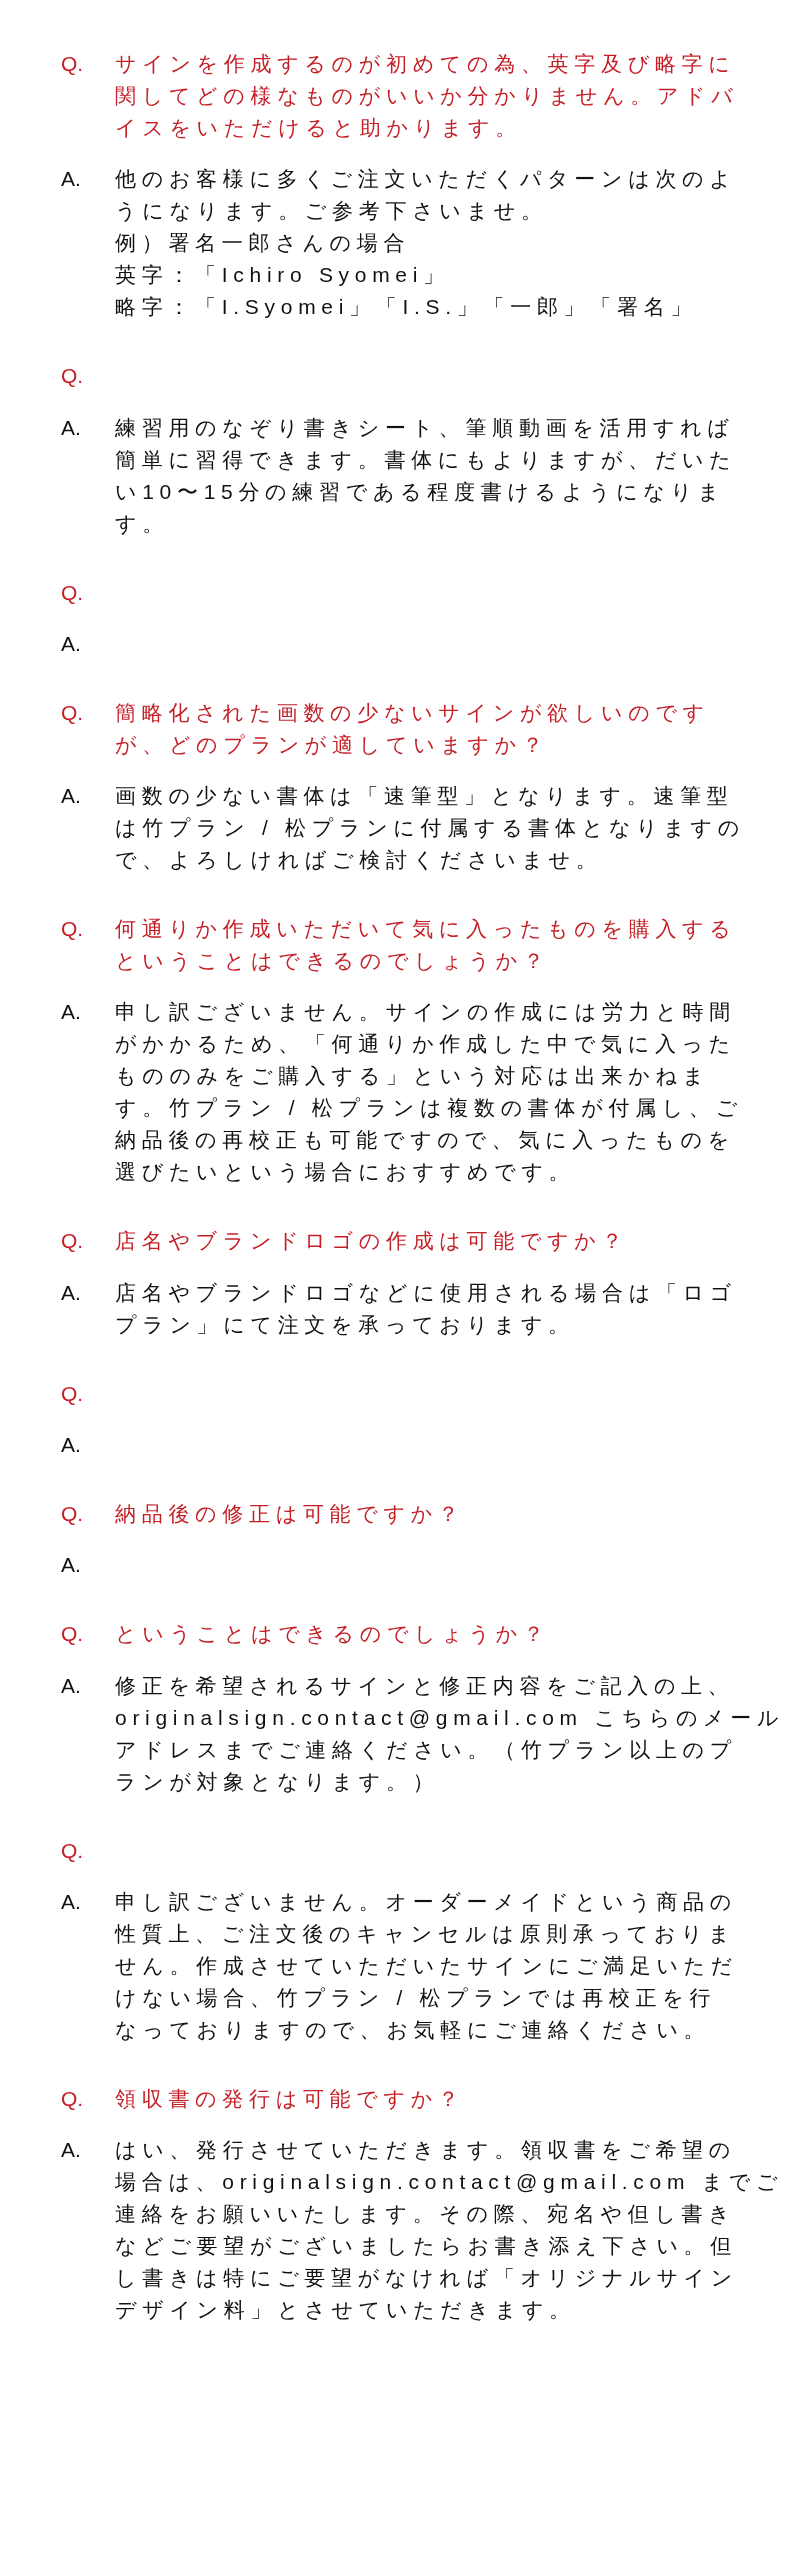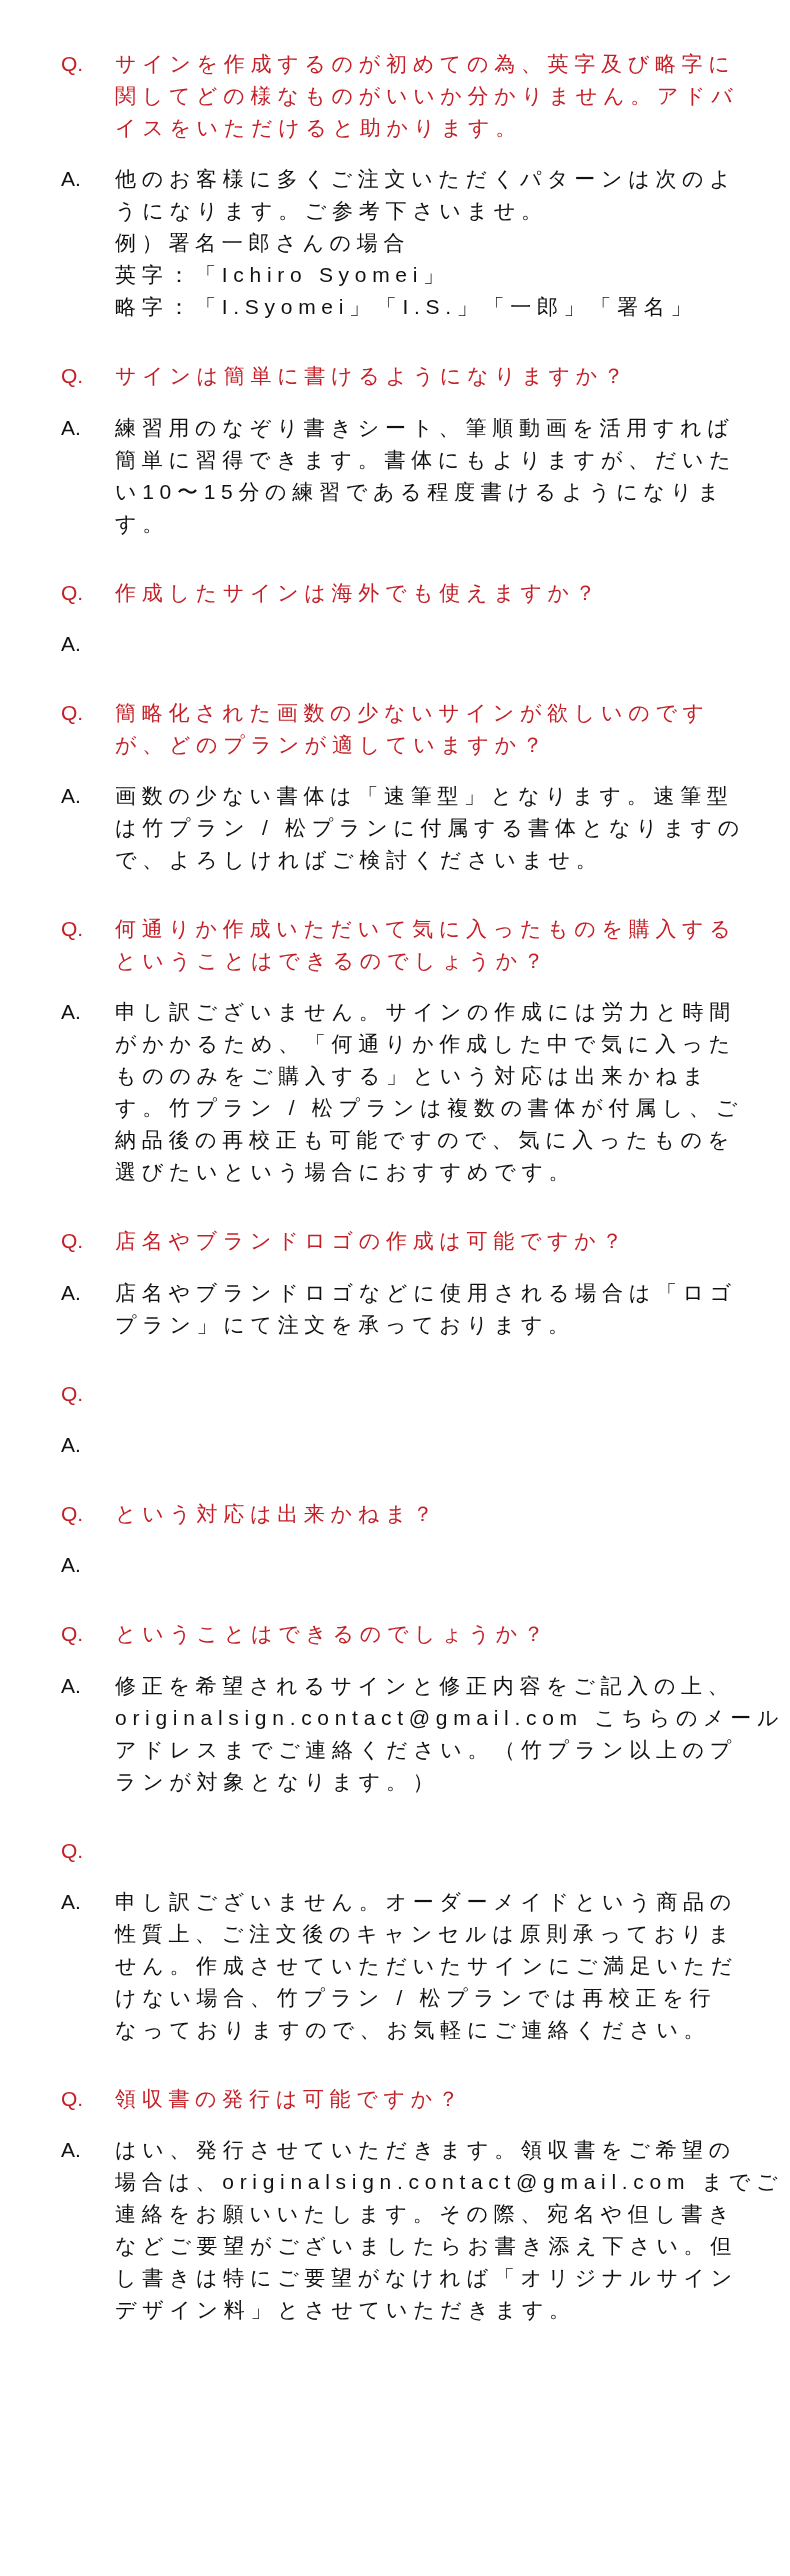--- a/index.html
+++ b/index.html
@@ -64,35 +64,33 @@
 うになります。ご参考下さいませ。
 例）署名一郎さんの場合
 英字：「Ichiro Syomei」
 略字：「I.Syomei」「I.S.」「一郎」「署名」</p>
     </div>
   </section>
 
   <section class="qa">
     <div class="row question">
       <span class="marker">Q.</span>
-      <p class="text">サインは簡単に書けるようになりますか？</p>
     </div>
     <div class="row answer">
       <span class="marker">A.</span>
       <p class="text">練習用のなぞり書きシート、筆順動画を活用すれば
 簡単に習得できます。書体にもよりますが、だいた
 い10〜15分の練習である程度書けるようになりま
 す。</p>
     </div>
   </section>
 
   <section class="qa">
     <div class="row question">
       <span class="marker">Q.</span>
-      <p class="text">作成したサインは海外でも使えますか？</p>
     </div>
     <div class="row answer">
       <span class="marker">A.</span>
     </div>
   </section>
 
   <section class="qa">
     <div class="row question">
       <span class="marker">Q.</span>
       <p class="text">簡略化された画数の少ないサインが欲しいのです
@@ -140,21 +138,21 @@
       <span class="marker">Q.</span>
     </div>
     <div class="row answer">
       <span class="marker">A.</span>
     </div>
   </section>
 
   <section class="qa">
     <div class="row question">
       <span class="marker">Q.</span>
-      <p class="text">という対応は出来かねま？</p>
+      <p class="text">納品後の修正は可能ですか？</p>
     </div>
     <div class="row answer">
       <span class="marker">A.</span>
     </div>
   </section>
 
   <section class="qa">
     <div class="row question">
       <span class="marker">Q.</span>
       <p class="text">ということはできるのでしょうか？</p>

